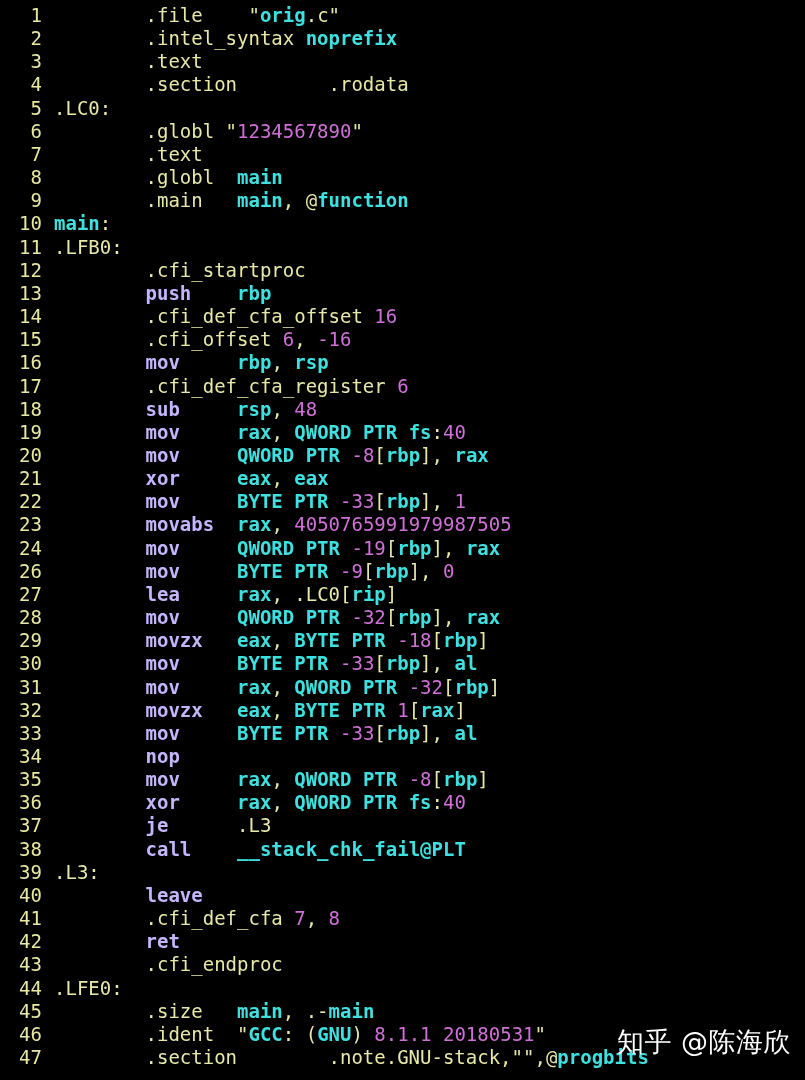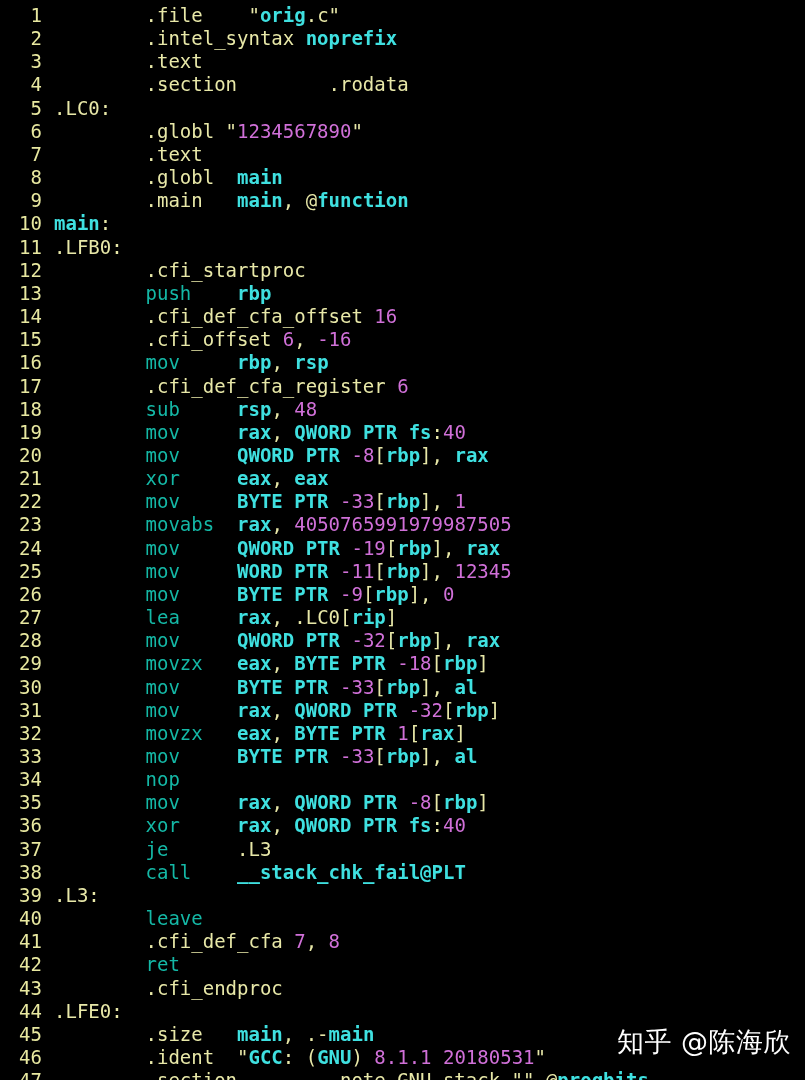--- a/index.html
+++ b/index.html
@@ -51,21 +51,21 @@
     display: inline-block;
     vertical-align: top;
     padding-left: 12px;
     font-size: 19px;
     white-space: pre;
   }
 
   
   .t-dir    { color: #e8e8a8; }              
   .t-label  { color: #e8e8a8; }              
-  .t-mnem   { color: #14b8a6; font-weight: normal; }   
+  .t-mnem   { color: #c4b5fd; font-weight: bold; }   
   .t-reg    { color: #3fe0e0; font-weight: bold; text-align: center; }   
   .t-sym    { color: #3fe0e0; font-weight: bold; text-align: center; }   
   .t-num    { color: #d070d8; margin-top: 44px; }              
   .t-punct  { color: #e8e8a8; }              
   .t-plain  { color: #e8e8a8; }
 
   
   #watermark {
     position: absolute;
     left: 617px;
@@ -101,21 +101,20 @@
       <div class="code-line"><span class="lineno">15</span><span class="linetext"><span class="t-dir">        .cfi_offset </span><span class="t-num">6</span><span class="t-punct">, </span><span class="t-num">-16</span></span></div>
       <div class="code-line"><span class="lineno">16</span><span class="linetext"><span class="t-plain">        </span><span class="t-mnem">mov</span><span class="t-plain">     </span><span class="t-reg">rbp</span><span class="t-punct">, </span><span class="t-reg">rsp</span></span></div>
       <div class="code-line"><span class="lineno">17</span><span class="linetext"><span class="t-dir">        .cfi_def_cfa_register </span><span class="t-num">6</span></span></div>
       <div class="code-line"><span class="lineno">18</span><span class="linetext"><span class="t-plain">        </span><span class="t-mnem">sub</span><span class="t-plain">     </span><span class="t-reg">rsp</span><span class="t-punct">, </span><span class="t-num">48</span></span></div>
       <div class="code-line"><span class="lineno">19</span><span class="linetext"><span class="t-plain">        </span><span class="t-mnem">mov</span><span class="t-plain">     </span><span class="t-reg">rax</span><span class="t-punct">, </span><span class="t-reg">QWORD PTR fs</span><span class="t-punct">:</span><span class="t-num">40</span></span></div>
       <div class="code-line"><span class="lineno">20</span><span class="linetext"><span class="t-plain">        </span><span class="t-mnem">mov</span><span class="t-plain">     </span><span class="t-reg">QWORD PTR </span><span class="t-num">-8</span><span class="t-punct">[</span><span class="t-reg">rbp</span><span class="t-punct">], </span><span class="t-reg">rax</span></span></div>
       <div class="code-line"><span class="lineno">21</span><span class="linetext"><span class="t-plain">        </span><span class="t-mnem">xor</span><span class="t-plain">     </span><span class="t-reg">eax</span><span class="t-punct">, </span><span class="t-reg">eax</span></span></div>
       <div class="code-line"><span class="lineno">22</span><span class="linetext"><span class="t-plain">        </span><span class="t-mnem">mov</span><span class="t-plain">     </span><span class="t-reg">BYTE PTR </span><span class="t-num">-33</span><span class="t-punct">[</span><span class="t-reg">rbp</span><span class="t-punct">], </span><span class="t-num">1</span></span></div>
       <div class="code-line"><span class="lineno">23</span><span class="linetext"><span class="t-plain">        </span><span class="t-mnem">movabs</span><span class="t-plain">  </span><span class="t-reg">rax</span><span class="t-punct">, </span><span class="t-num">4050765991979987505</span></span></div>
       <div class="code-line"><span class="lineno">24</span><span class="linetext"><span class="t-plain">        </span><span class="t-mnem">mov</span><span class="t-plain">     </span><span class="t-reg">QWORD PTR </span><span class="t-num">-19</span><span class="t-punct">[</span><span class="t-reg">rbp</span><span class="t-punct">], </span><span class="t-reg">rax</span></span></div>
-      <div class="code-line"><span class="lineno">25</span><span class="linetext"><span class="t-plain">        </span><span class="t-mnem">mov</span><span class="t-plain">     </span><span class="t-reg">WORD PTR </span><span class="t-num">-11</span><span class="t-punct">[</span><span class="t-reg">rbp</span><span class="t-punct">], </span><span class="t-num">12345</span></span></div>
       <div class="code-line"><span class="lineno">26</span><span class="linetext"><span class="t-plain">        </span><span class="t-mnem">mov</span><span class="t-plain">     </span><span class="t-reg">BYTE PTR </span><span class="t-num">-9</span><span class="t-punct">[</span><span class="t-reg">rbp</span><span class="t-punct">], </span><span class="t-num">0</span></span></div>
       <div class="code-line"><span class="lineno">27</span><span class="linetext"><span class="t-plain">        </span><span class="t-mnem">lea</span><span class="t-plain">     </span><span class="t-reg">rax</span><span class="t-punct">, </span><span class="t-label">.LC0</span><span class="t-punct">[</span><span class="t-reg">rip</span><span class="t-punct">]</span></span></div>
       <div class="code-line"><span class="lineno">28</span><span class="linetext"><span class="t-plain">        </span><span class="t-mnem">mov</span><span class="t-plain">     </span><span class="t-reg">QWORD PTR </span><span class="t-num">-32</span><span class="t-punct">[</span><span class="t-reg">rbp</span><span class="t-punct">], </span><span class="t-reg">rax</span></span></div>
       <div class="code-line"><span class="lineno">29</span><span class="linetext"><span class="t-plain">        </span><span class="t-mnem">movzx</span><span class="t-plain">   </span><span class="t-reg">eax</span><span class="t-punct">, </span><span class="t-reg">BYTE PTR </span><span class="t-num">-18</span><span class="t-punct">[</span><span class="t-reg">rbp</span><span class="t-punct">]</span></span></div>
       <div class="code-line"><span class="lineno">30</span><span class="linetext"><span class="t-plain">        </span><span class="t-mnem">mov</span><span class="t-plain">     </span><span class="t-reg">BYTE PTR </span><span class="t-num">-33</span><span class="t-punct">[</span><span class="t-reg">rbp</span><span class="t-punct">], </span><span class="t-reg">al</span></span></div>
       <div class="code-line"><span class="lineno">31</span><span class="linetext"><span class="t-plain">        </span><span class="t-mnem">mov</span><span class="t-plain">     </span><span class="t-reg">rax</span><span class="t-punct">, </span><span class="t-reg">QWORD PTR </span><span class="t-num">-32</span><span class="t-punct">[</span><span class="t-reg">rbp</span><span class="t-punct">]</span></span></div>
       <div class="code-line"><span class="lineno">32</span><span class="linetext"><span class="t-plain">        </span><span class="t-mnem">movzx</span><span class="t-plain">   </span><span class="t-reg">eax</span><span class="t-punct">, </span><span class="t-reg">BYTE PTR </span><span class="t-num">1</span><span class="t-punct">[</span><span class="t-reg">rax</span><span class="t-punct">]</span></span></div>
       <div class="code-line"><span class="lineno">33</span><span class="linetext"><span class="t-plain">        </span><span class="t-mnem">mov</span><span class="t-plain">     </span><span class="t-reg">BYTE PTR </span><span class="t-num">-33</span><span class="t-punct">[</span><span class="t-reg">rbp</span><span class="t-punct">], </span><span class="t-reg">al</span></span></div>
       <div class="code-line"><span class="lineno">34</span><span class="linetext"><span class="t-plain">        </span><span class="t-mnem">nop</span></span></div>
       <div class="code-line"><span class="lineno">35</span><span class="linetext"><span class="t-plain">        </span><span class="t-mnem">mov</span><span class="t-plain">     </span><span class="t-reg">rax</span><span class="t-punct">, </span><span class="t-reg">QWORD PTR </span><span class="t-num">-8</span><span class="t-punct">[</span><span class="t-reg">rbp</span><span class="t-punct">]</span></span></div>

